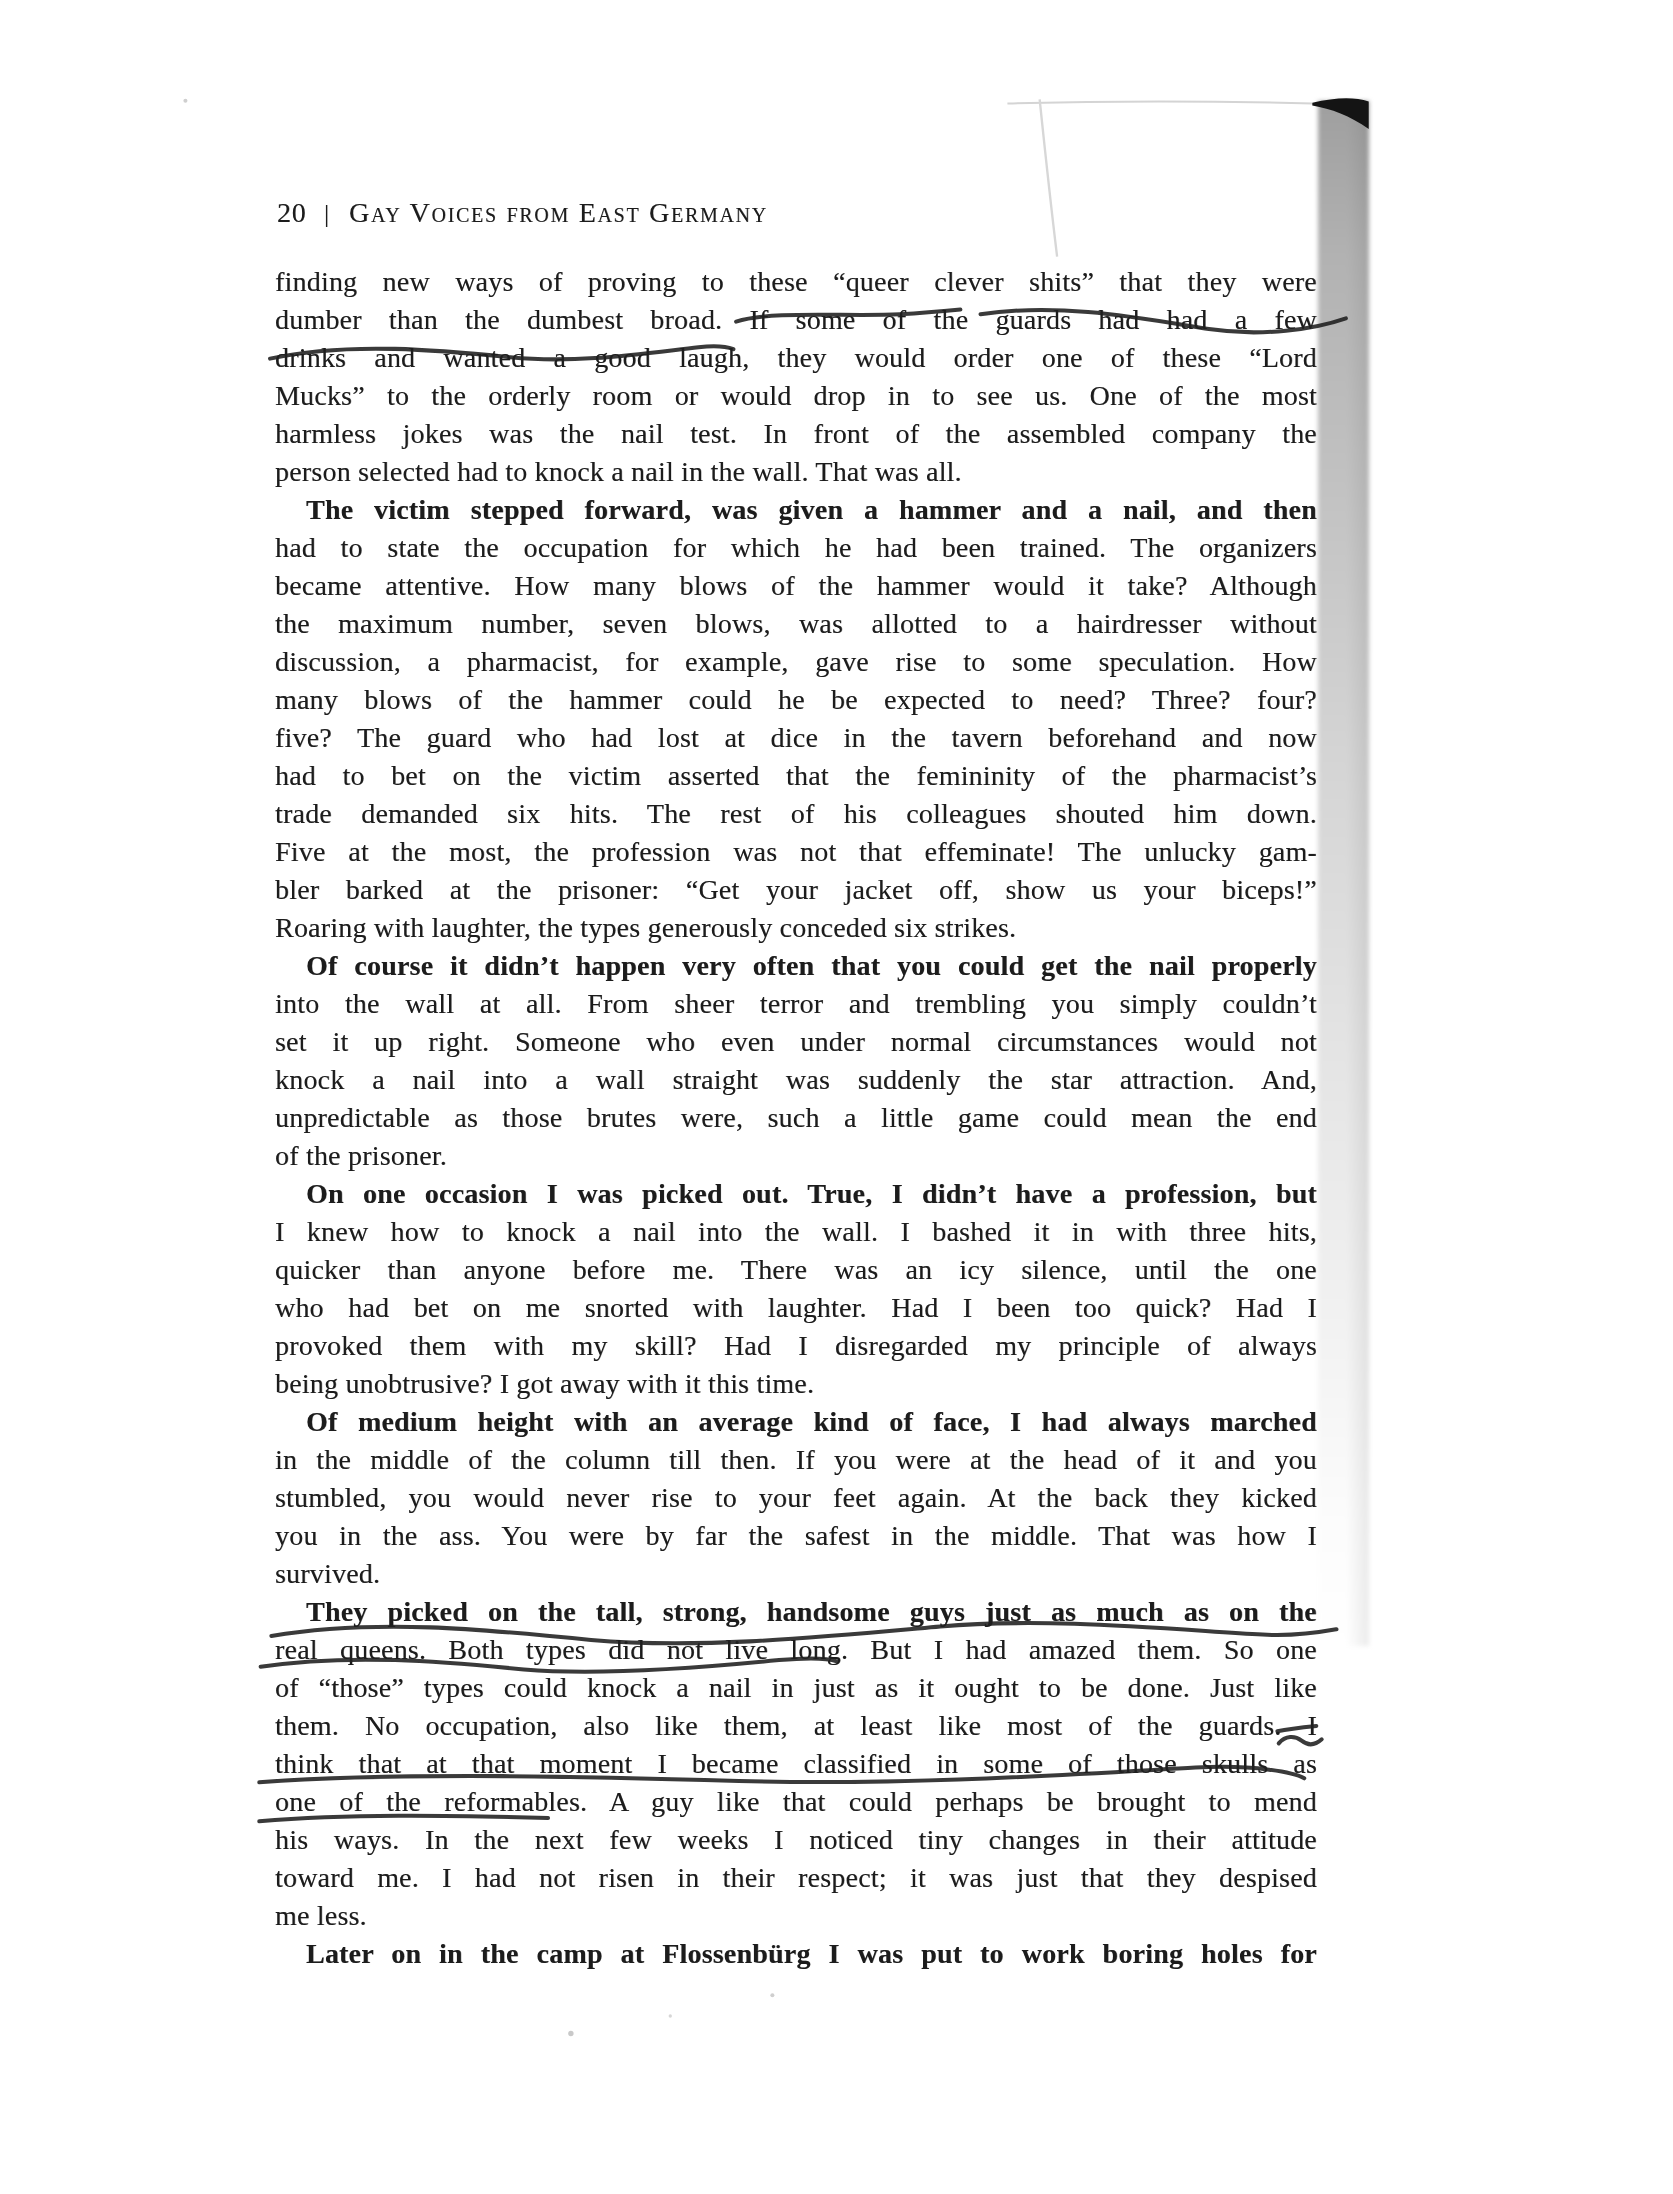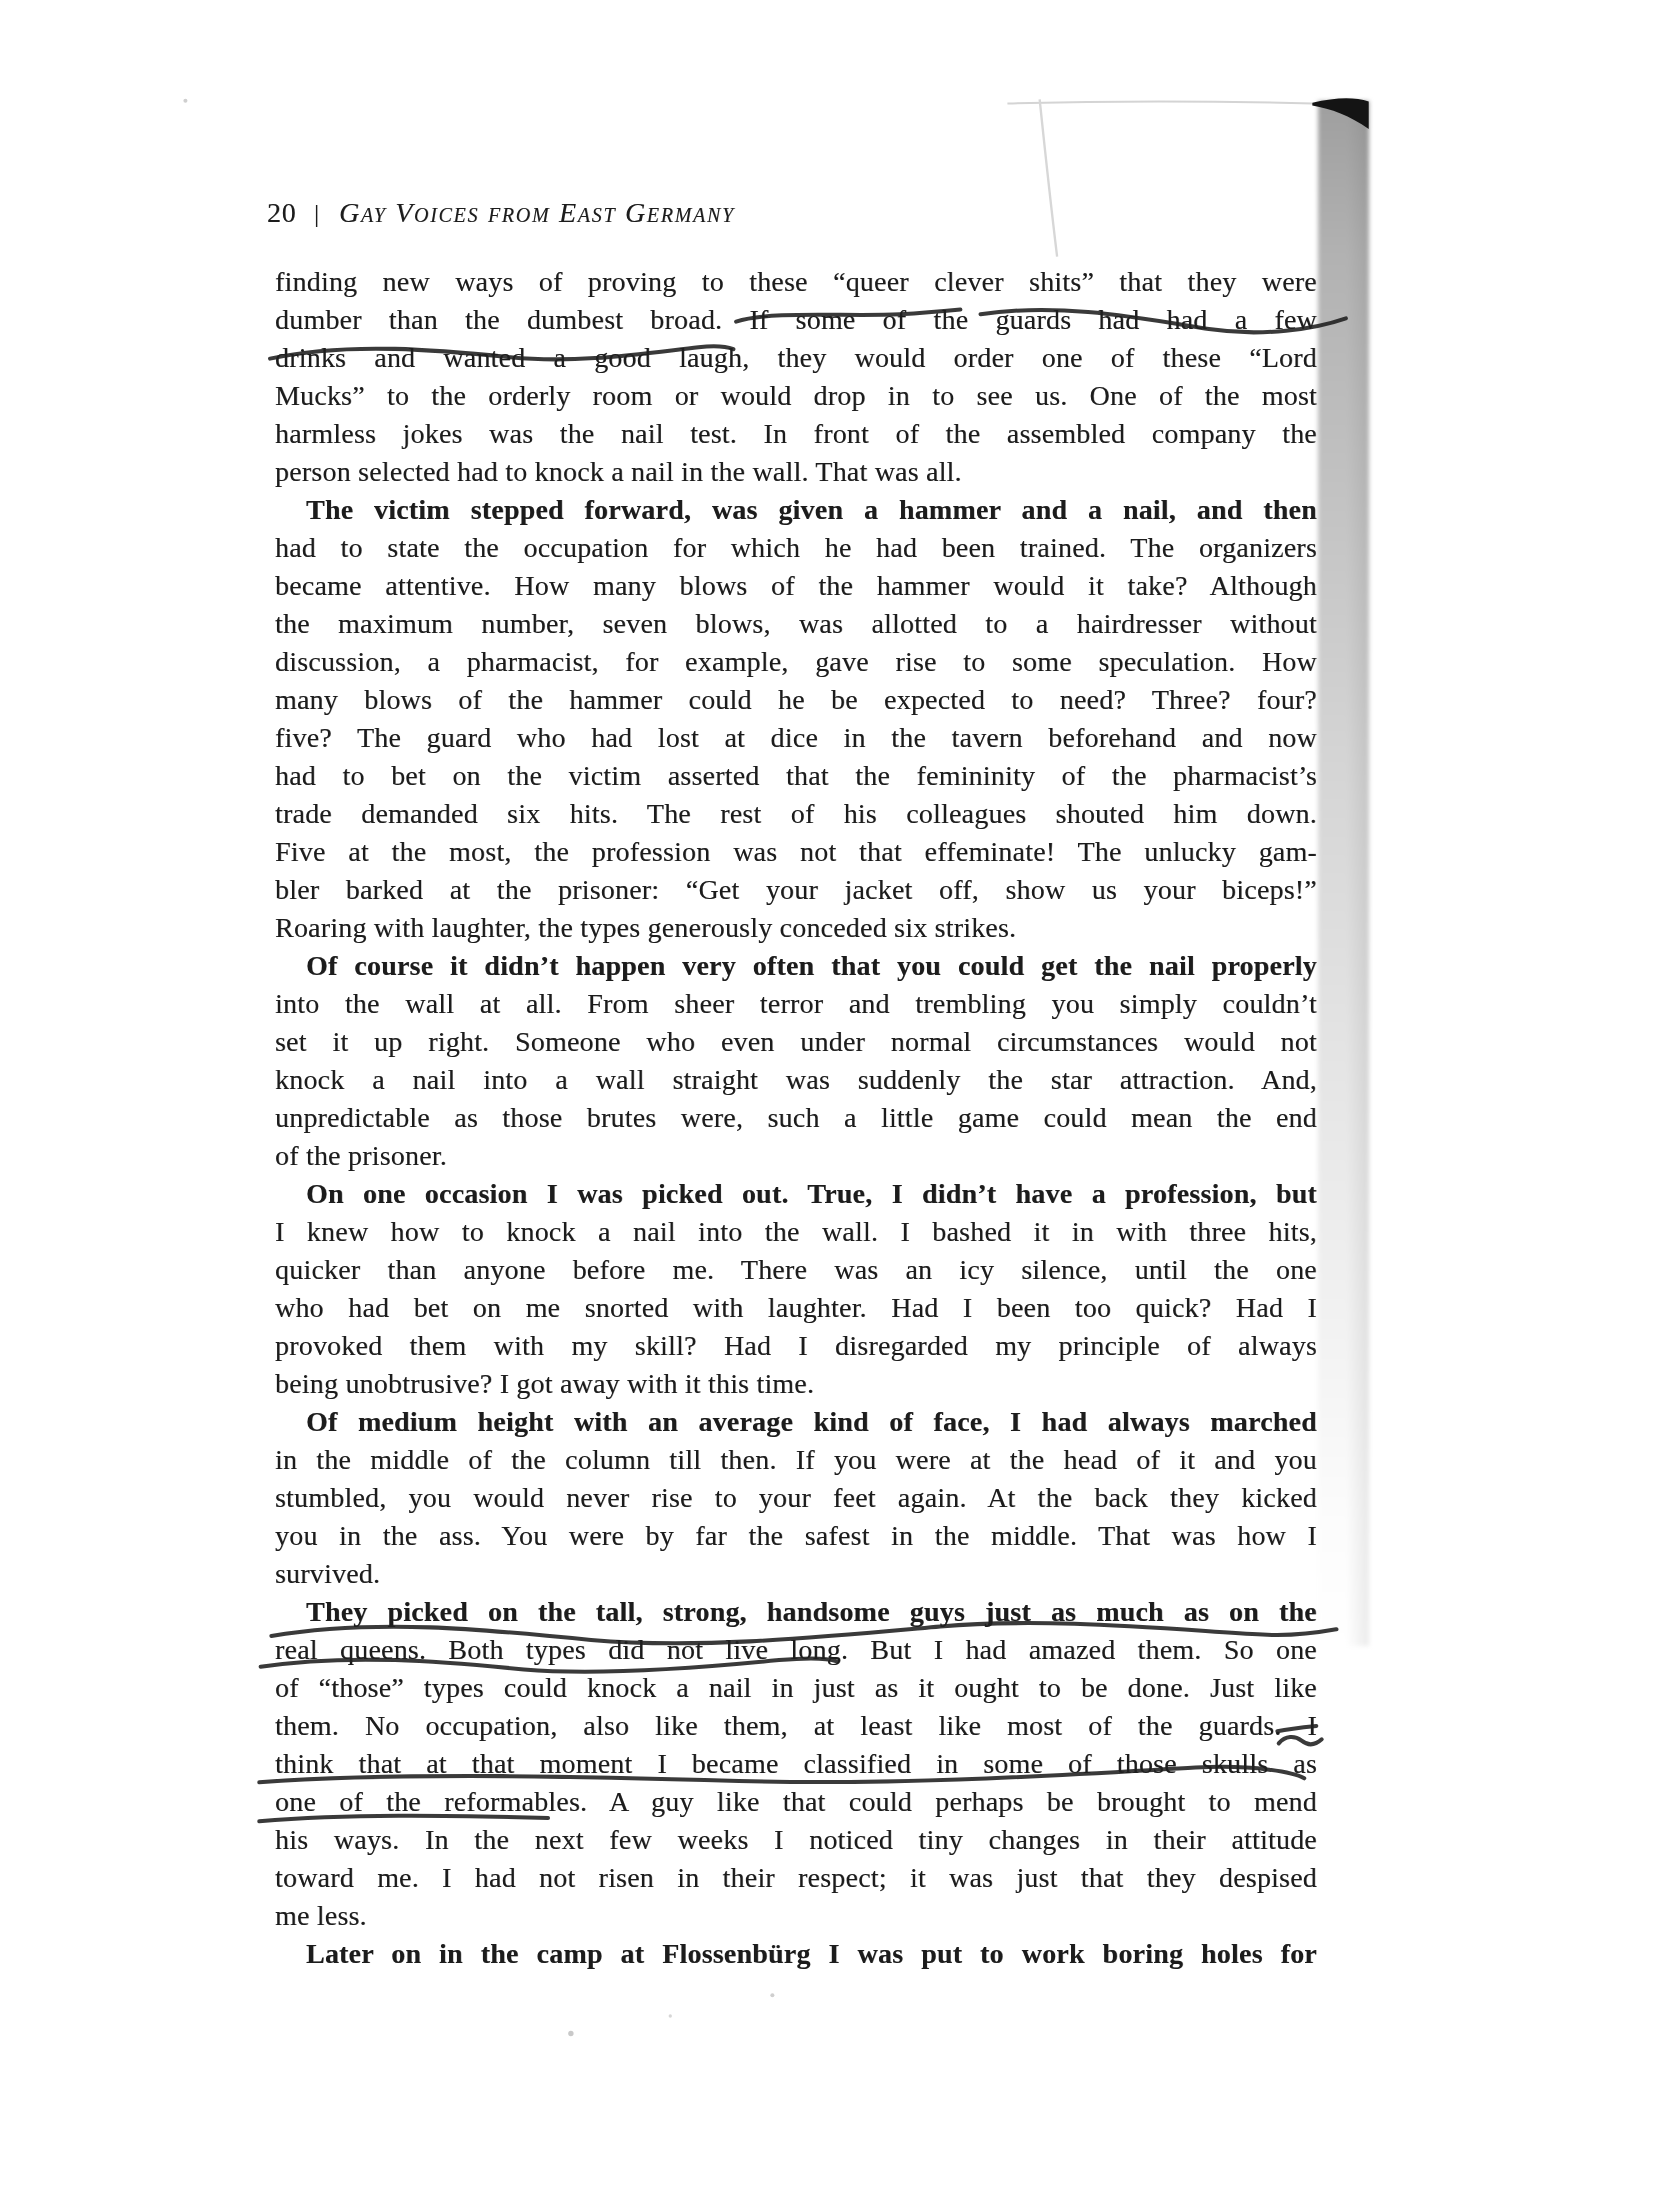--- a/index.html
+++ b/index.html
@@ -8,30 +8,30 @@
     width: 1673px;
     height: 2194px;
     background: #ffffff;
     font-family: "Liberation Serif", serif;
     color: #1c1c1c;
     overflow: hidden;
     text-shadow: 0.4px 0.2px 0 rgba(28,28,28,0.45);
   }
   .header {
     position: absolute;
-    left: 267px;
+    left: 277px;
     top: 197px;
     display: flex;
     align-items: baseline;
     font-size: 28px;
     white-space: nowrap;
   }
   .pagenum { letter-spacing: 0.7px; }
   .sep { margin: 0 20px 0 17.5px; font-size: 25.5px; }
-  .title { font-variant: small-caps; letter-spacing: 1.7px; font-style: italic; }
+  .title { font-variant: small-caps; letter-spacing: 1.7px; }
   .bodytext {
     position: absolute;
     left: 275px;
     top: 263px;
     width: 1042px;
     font-size: 28px;
     line-height: 38px;
     letter-spacing: 0.2px;
   }
   .ln { text-align: justify; }

